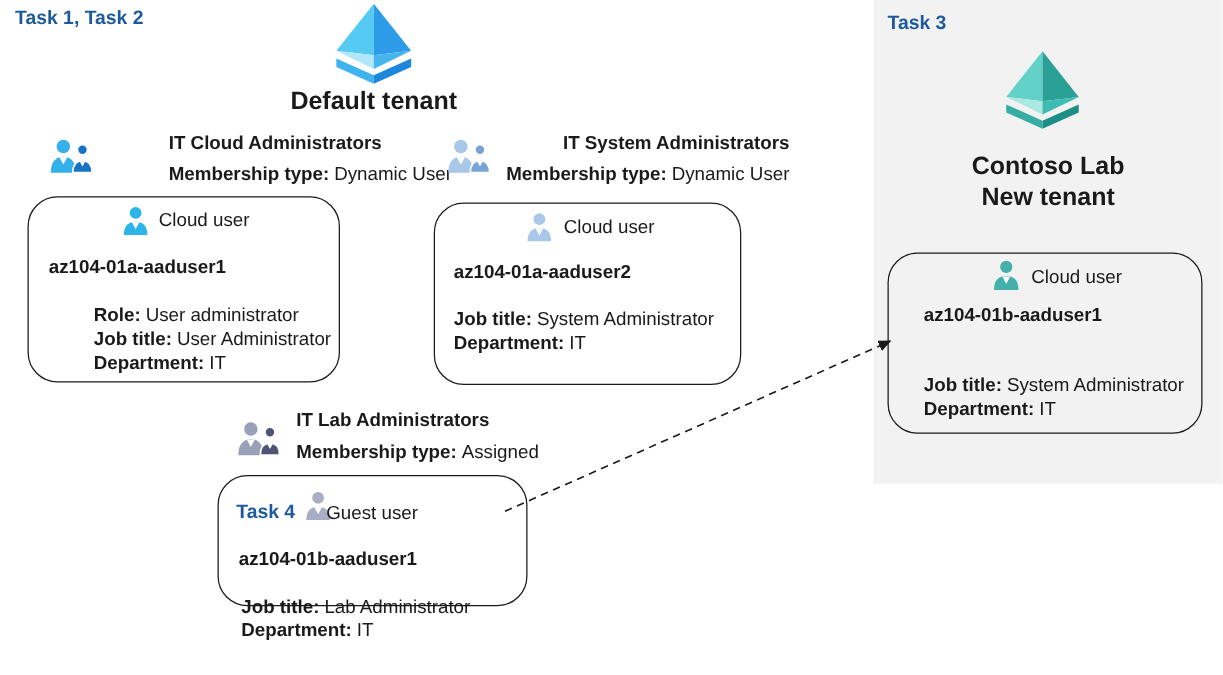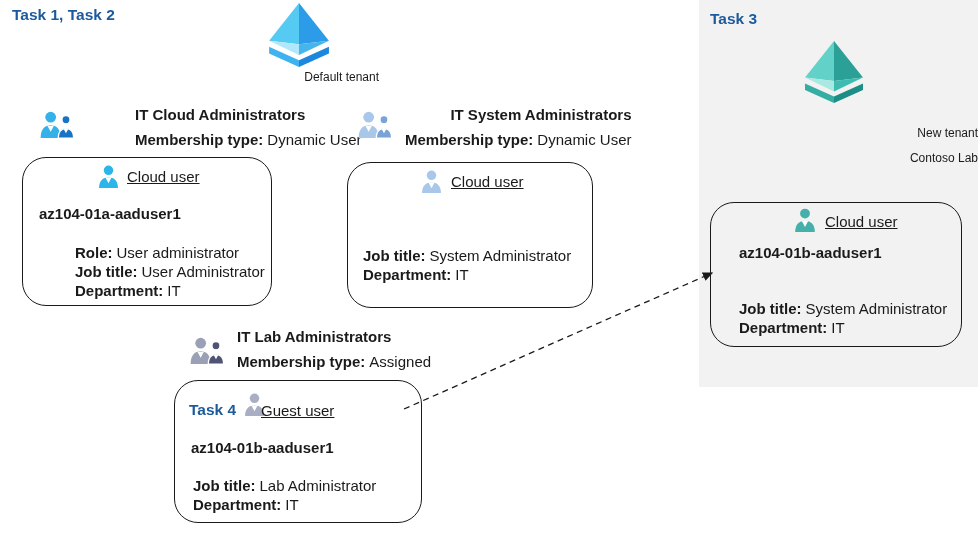--- a/index.html
+++ b/index.html
@@ -5,41 +5,41 @@
   html,body{margin:0;padding:0;}
   body{
     width:978px;height:540px;position:relative;overflow:hidden;
     background:#ffffff;
     font-family:"Liberation Sans", sans-serif;
     color:var(--ink,#1a1a1a);
     font-size:15px;
   }
   .abs{position:absolute;}
   .task-label{font-weight:700;font-size:15.5px;color:var(--task-blue,#1c5a9c);}
-  .tenant-title{font-weight:400;font-size:12px;text-align:right;}
+  .tenant-title{font-weight:700;font-size:20px;text-align:center;}
 
   
   .panel{
     left:699px;top:0;width:279px;height:387px;
     background:var(--panel-gray,#f2f2f2);
   }
 
   
   .group-header{display:flex;align-items:flex-start;}
   .group-header .gicon{flex:0 0 auto;margin-right:11px;}
   .group-header .gtext .gname{font-weight:700;line-height:22px;}
   .group-header .gtext .gmember{line-height:22px;margin-top:3px;}
   .group-header .lbl{font-weight:700;margin-right:4px;}
 
   
   .card{
     border:1.4px solid #1a1a1a;border-radius:24px;background:transparent;
     box-sizing:border-box;
   }
-  .card .ctype{position:absolute;line-height:20px;text-decoration:underline;}
+  .card .ctype{position:absolute;line-height:20px;}
   .card .cuser{position:absolute;font-weight:700;}
   .card .cfields{position:absolute;line-height:19px;}
   .card .cfields .lbl{font-weight:700;margin-right:4px;}
   .card .ctask{position:absolute;font-weight:700;font-size:15.5px;color:var(--task-blue,#1c5a9c);}
 
   svg{display:block;}
   .arrow-layer{left:0;top:0;width:978px;height:540px;pointer-events:none;}
 </style>
 </head>
 <body>
@@ -52,22 +52,22 @@
       <polygon points="36,1 7,37.5 36,41" fill="var(--aad-teal-tl)"></polygon>
       <polygon points="36,1 65,37.5 36,41" fill="var(--aad-teal-tr)"></polygon>
       <polygon points="7,37.5 36,41 36,51.5" fill="var(--aad-teal-bl)"></polygon>
       <polygon points="65,37.5 36,41 36,51.5" fill="var(--aad-teal-br)"></polygon>
       <polygon points="7,43.5 36,56.5 36,63 7,50" fill="var(--aad-teal-base-l)"></polygon>
       <polygon points="36,56.5 65,43.5 65,50 36,63" fill="var(--aad-teal-base-r)"></polygon>
     </svg>
   </div>
 
   <div class="abs tenant-title" style="left:0;top:121px;width:279px;line-height:25px;">
+    <div>Contoso Lab</div>
     <div>New tenant</div>
-    <div>Contoso Lab</div>
   </div>
 </div>
 
 <div class="abs task-label" style="left:12px;top:6px;">Task 1, Task 2</div>
 
 <div class="abs" style="left:259px;top:2px;">
   <svg width="80" height="66" viewBox="0 0 72 64">
     <polygon points="36,1 7,37.5 36,41" fill="var(--aad-blue-tl)"></polygon>
     <polygon points="36,1 65,37.5 36,41" fill="var(--aad-blue-tr)"></polygon>
     <polygon points="7,37.5 36,41 36,51.5" fill="var(--aad-blue-bl)"></polygon>
@@ -142,20 +142,21 @@
 
 <div class="abs card" style="left:347px;top:162px;width:246px;height:146px;">
   <div class="abs" style="left:70px;top:6px;">
     <svg width="27" height="27" viewBox="0 0 24 24">
       <circle cx="12" cy="5.6" r="4.2" fill="var(--user-cloud-pale)"></circle>
       <path d="M3.6,21.4 C3.6,14.6 7,11.9 12,11.9 C17,11.9 20.4,14.6 20.4,21.4 Z" fill="var(--user-cloud-pale)"></path>
       <path d="M9.3,12.1 L14.7,12.1 L12,17.2 Z" fill="#ffffff"></path>
     </svg>
   </div>
   <div class="ctype" style="left:103px;top:9px;">Cloud user</div>
+  <div class="cuser" style="left:15px;top:46px;">az104-01a-aaduser2</div>
   <div class="cfields" style="left:15px;top:83px;">
     <div>
       <span class="lbl">Job title:</span><span>System Administrator</span>
     </div>
     <div>
       <span class="lbl">Department:</span><span>IT</span>
     </div>
   </div>
 </div>
 
@@ -171,21 +172,21 @@
     </svg>
   </div>
   <div class="gtext">
     <div class="gname">IT Lab Administrators</div>
     <div class="gmember">
       <span class="lbl">Membership type:</span><span>Assigned</span>
     </div>
   </div>
 </div>
 
-<div class="abs card" style="left:174px;top:380px;width:248px;height:143px;">
+<div class="abs card" style="left:174px;top:380px;width:248px;height:105px;">
   <div class="ctask" style="left:14px;top:20px;">Task 4</div>
   <div class="abs" style="left:66px;top:11px;">
     <svg width="27" height="27" viewBox="0 0 24 24">
       <circle cx="12" cy="5.6" r="4.2" fill="var(--user-guest)"></circle>
       <path d="M3.6,21.4 C3.6,14.6 7,11.9 12,11.9 C17,11.9 20.4,14.6 20.4,21.4 Z" fill="var(--user-guest)"></path>
       <path d="M9.3,12.1 L14.7,12.1 L12,17.2 Z" fill="#ffffff"></path>
     </svg>
   </div>
   <div class="ctype" style="left:86px;top:20px;">Guest user</div>
   <div class="cuser" style="left:16px;top:58px;">az104-01b-aaduser1</div>

